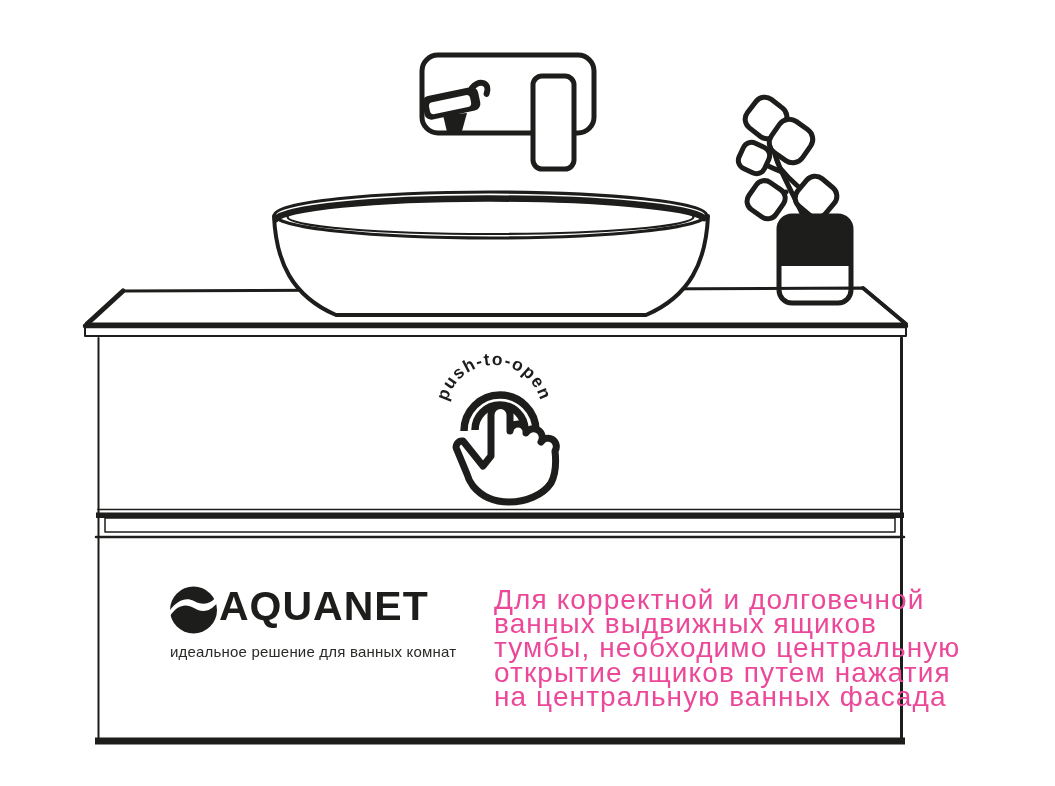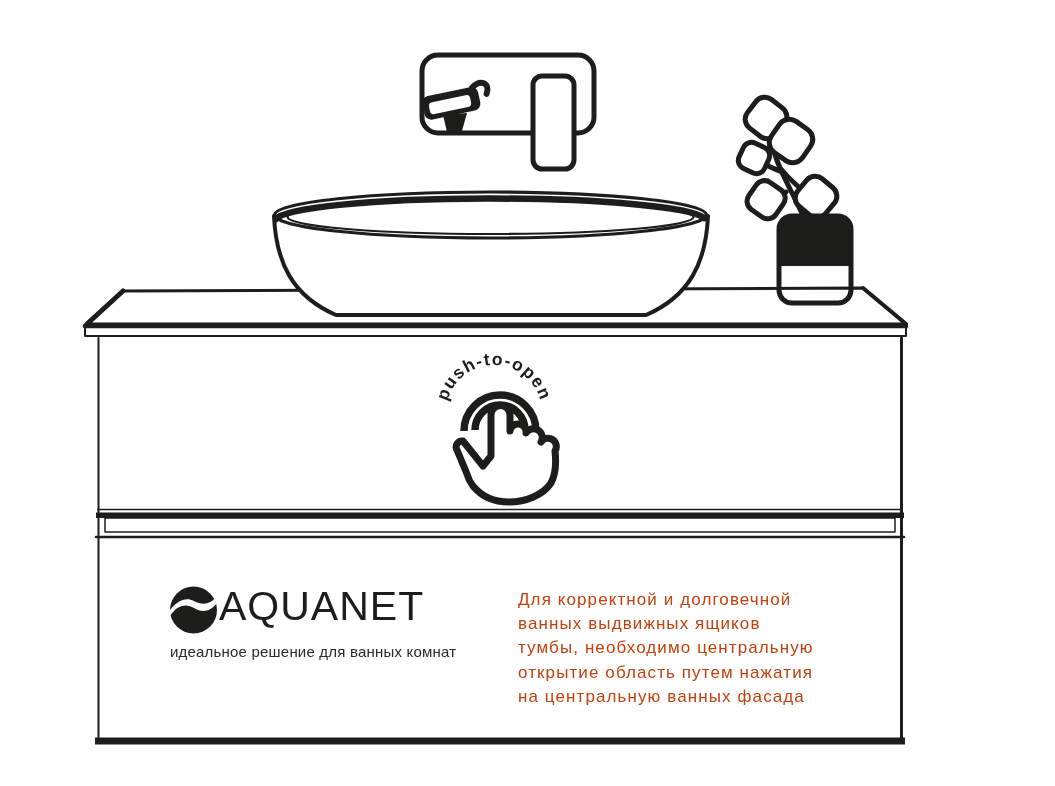--- a/index.html
+++ b/index.html
@@ -5,32 +5,32 @@
   html,body{margin:0;padding:0;}
   body{
     width:1055px;height:786px;position:relative;overflow:hidden;
     background:#ffffff;
     font-family:"Liberation Sans", sans-serif;
   }
   .stage{position:absolute;left:0;top:0;width:1055px;height:786px;}
   svg{position:absolute;left:0;top:0;}
   .logo-name{
     position:absolute;left:219px;top:586px;
-    font-size:41px;font-weight:normal;line-height:41px;
+    font-size:41px;font-weight:bold;line-height:41px;
     letter-spacing:1px;color:#1d1d1b;white-space:nowrap;
   }
   .logo-tagline{
     position:absolute;left:170px;top:633px;
     font-size:15px;line-height:17px;letter-spacing:0.2px;
     color:#2a2a28;white-space:nowrap;margin-top:10px;
   }
   .instruction{
-    position:absolute;left:518px;top:588px;width:400px;
-    font-size:17px;line-height:24.2px;letter-spacing:1.1px;
-    color:#c2410c;
+    position:absolute;left:494px;top:588px;width:400px;
+    font-size:28px;line-height:24.2px;letter-spacing:1.1px;
+    color:#ec4899;
   }
   .instruction .line{white-space:nowrap;}
 </style>
 </head>
 <body>
 
 <div class="stage">
 
   <svg width="1055" height="786" viewBox="0 0 1055 786">
     <g fill="none" stroke="#1d1d1b" stroke-linecap="round" stroke-linejoin="round">
@@ -131,17 +131,17 @@
     </g>
   </svg>
 
   <div class="logo-name">AQUANET</div>
   <div class="logo-tagline">идеальное решение для ванных комнат</div>
 
   <div class="instruction">
     <div class="line">Для корректной и долговечной</div>
     <div class="line">ванных выдвижных ящиков</div>
     <div class="line">тумбы, необходимо центральную</div>
-    <div class="line">открытие область путем нажатия</div>
+    <div class="line">открытие ящиков путем нажатия</div>
     <div class="line">на центральную ванных фасада</div>
   </div>
 
 </div>
 
 </body></html>

